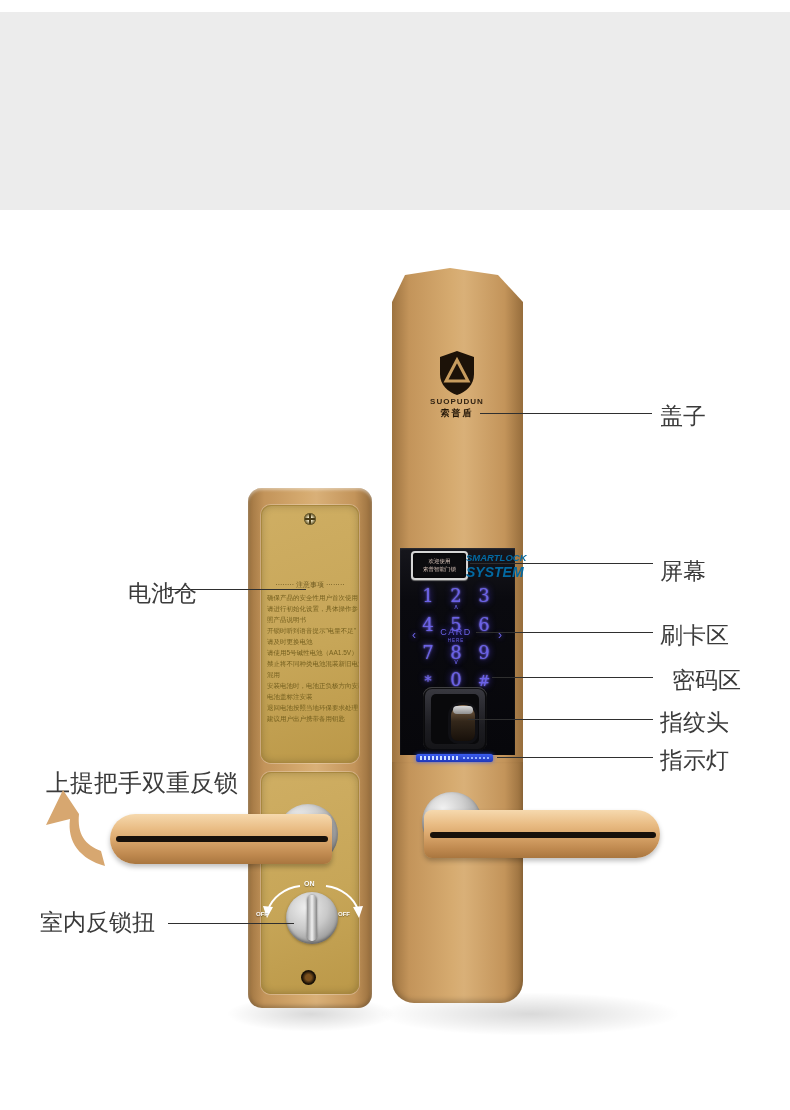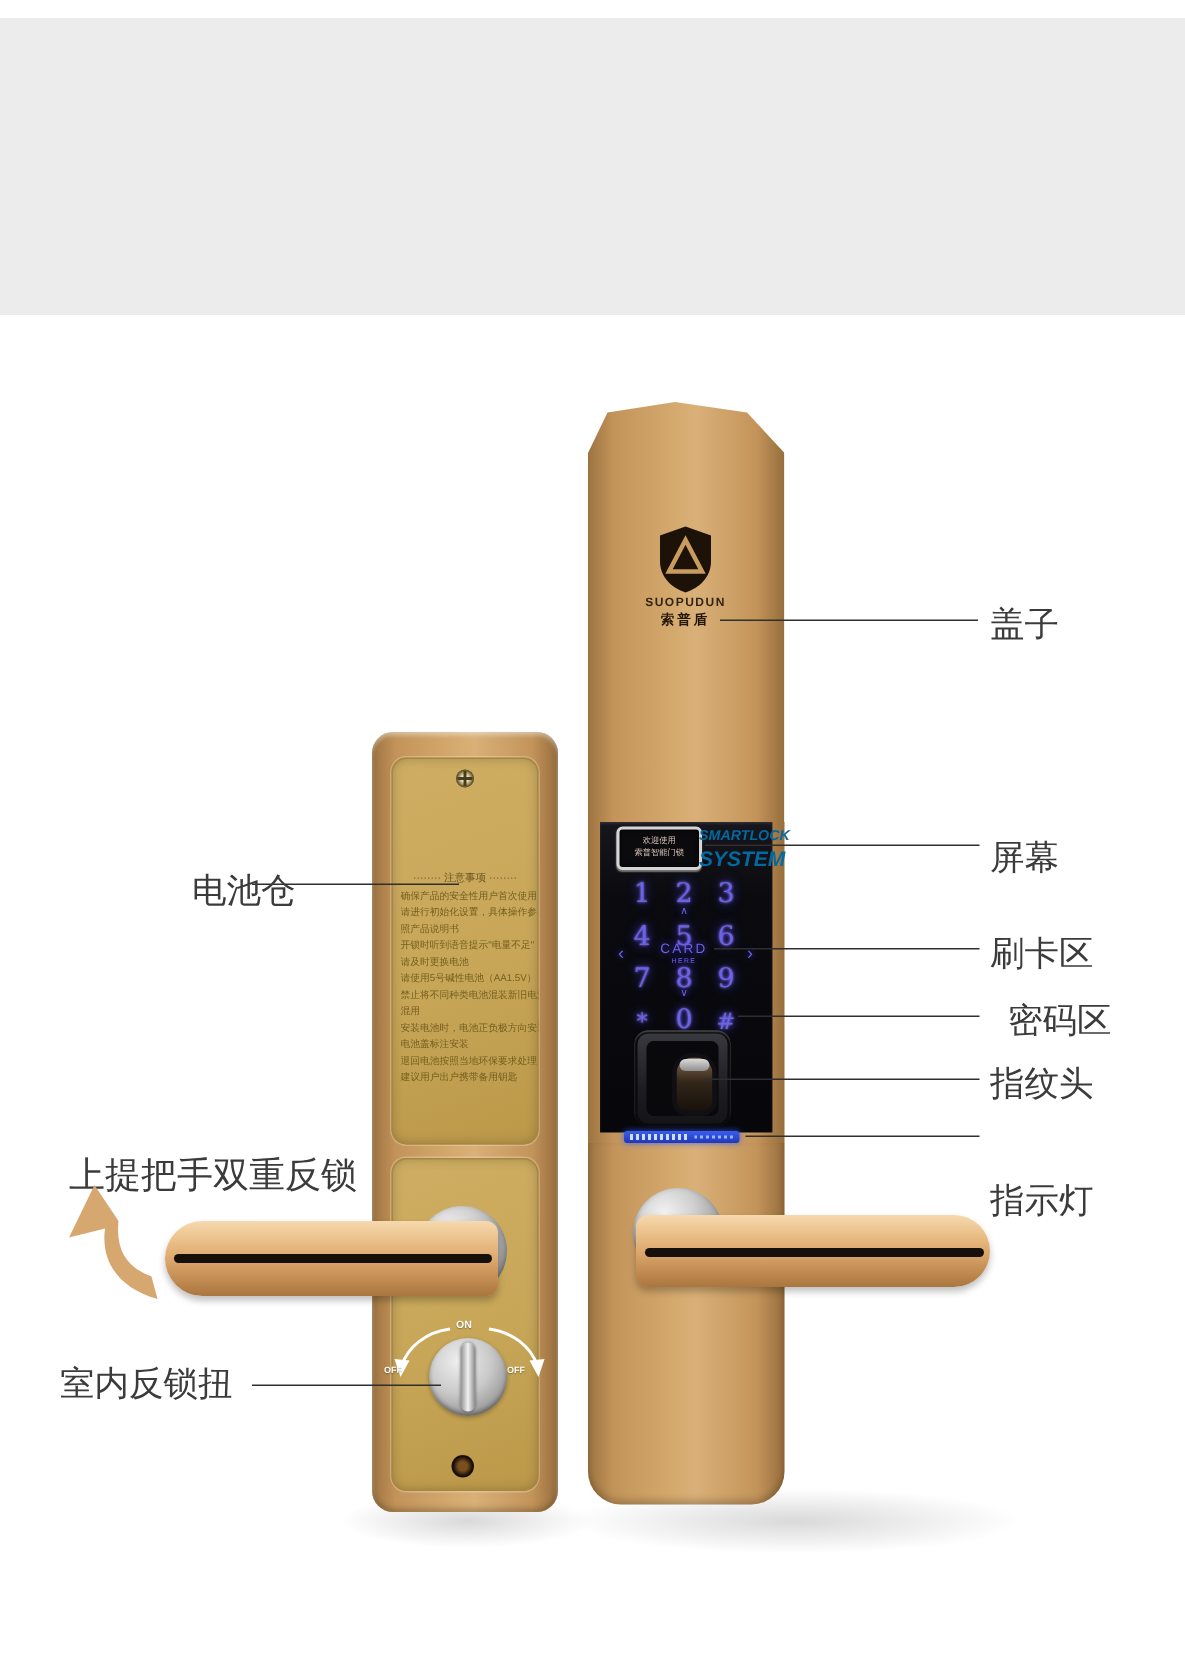--- a/index.html
+++ b/index.html
@@ -223,21 +223,21 @@
   <div class="line" style="left:468px; top:719px; width:185px;"></div>
   <div class="line" style="left:497px; top:757px; width:156px;"></div>
   <div class="line" style="left:168px; top:589px; width:138px;"></div>
   <div class="line" style="left:168px; top:923px; width:126px;"></div>
 
   <div class="lbl" style="left:660px; top:401px;">盖子</div>
   <div class="lbl" style="left:660px; top:556px;">屏幕</div>
   <div class="lbl" style="left:660px; top:620px;">刷卡区</div>
   <div class="lbl" style="left:672px; top:665px;">密码区</div>
   <div class="lbl" style="left:660px; top:707px;">指纹头</div>
-  <div class="lbl" style="left:660px; top:745px;margin-top:40px;">指示灯</div>
+  <div class="lbl" style="left:660px; top:745px;">指示灯</div>
   <div class="lbl" style="left:88px; top:578px;margin-left:40px;">电池仓</div>
   <div class="lbl" style="left:46px; top:767px; font-size:24px;">上提把手双重反锁</div>
   <div class="lbl" style="left:40px; top:907px;">室内反锁扭</div>
 
   <svg class="swoosh" style="width:80px; height:82px;" viewBox="0 0 80 82">
     <path d="M17,0 L0,35 L24,29 C21,52 34,69 59,76 L55,61 C39,55 31,44 33,24 Z" fill="#d7a770"></path>
   </svg>
 
 
 </div>

